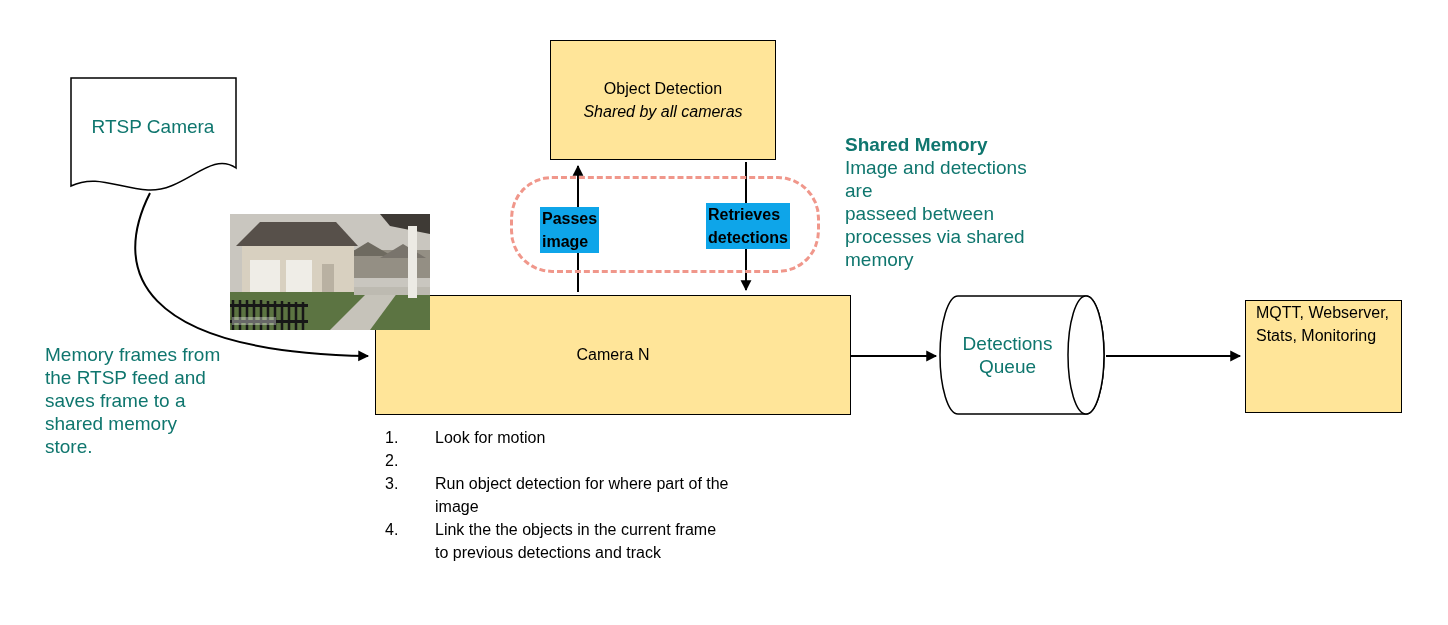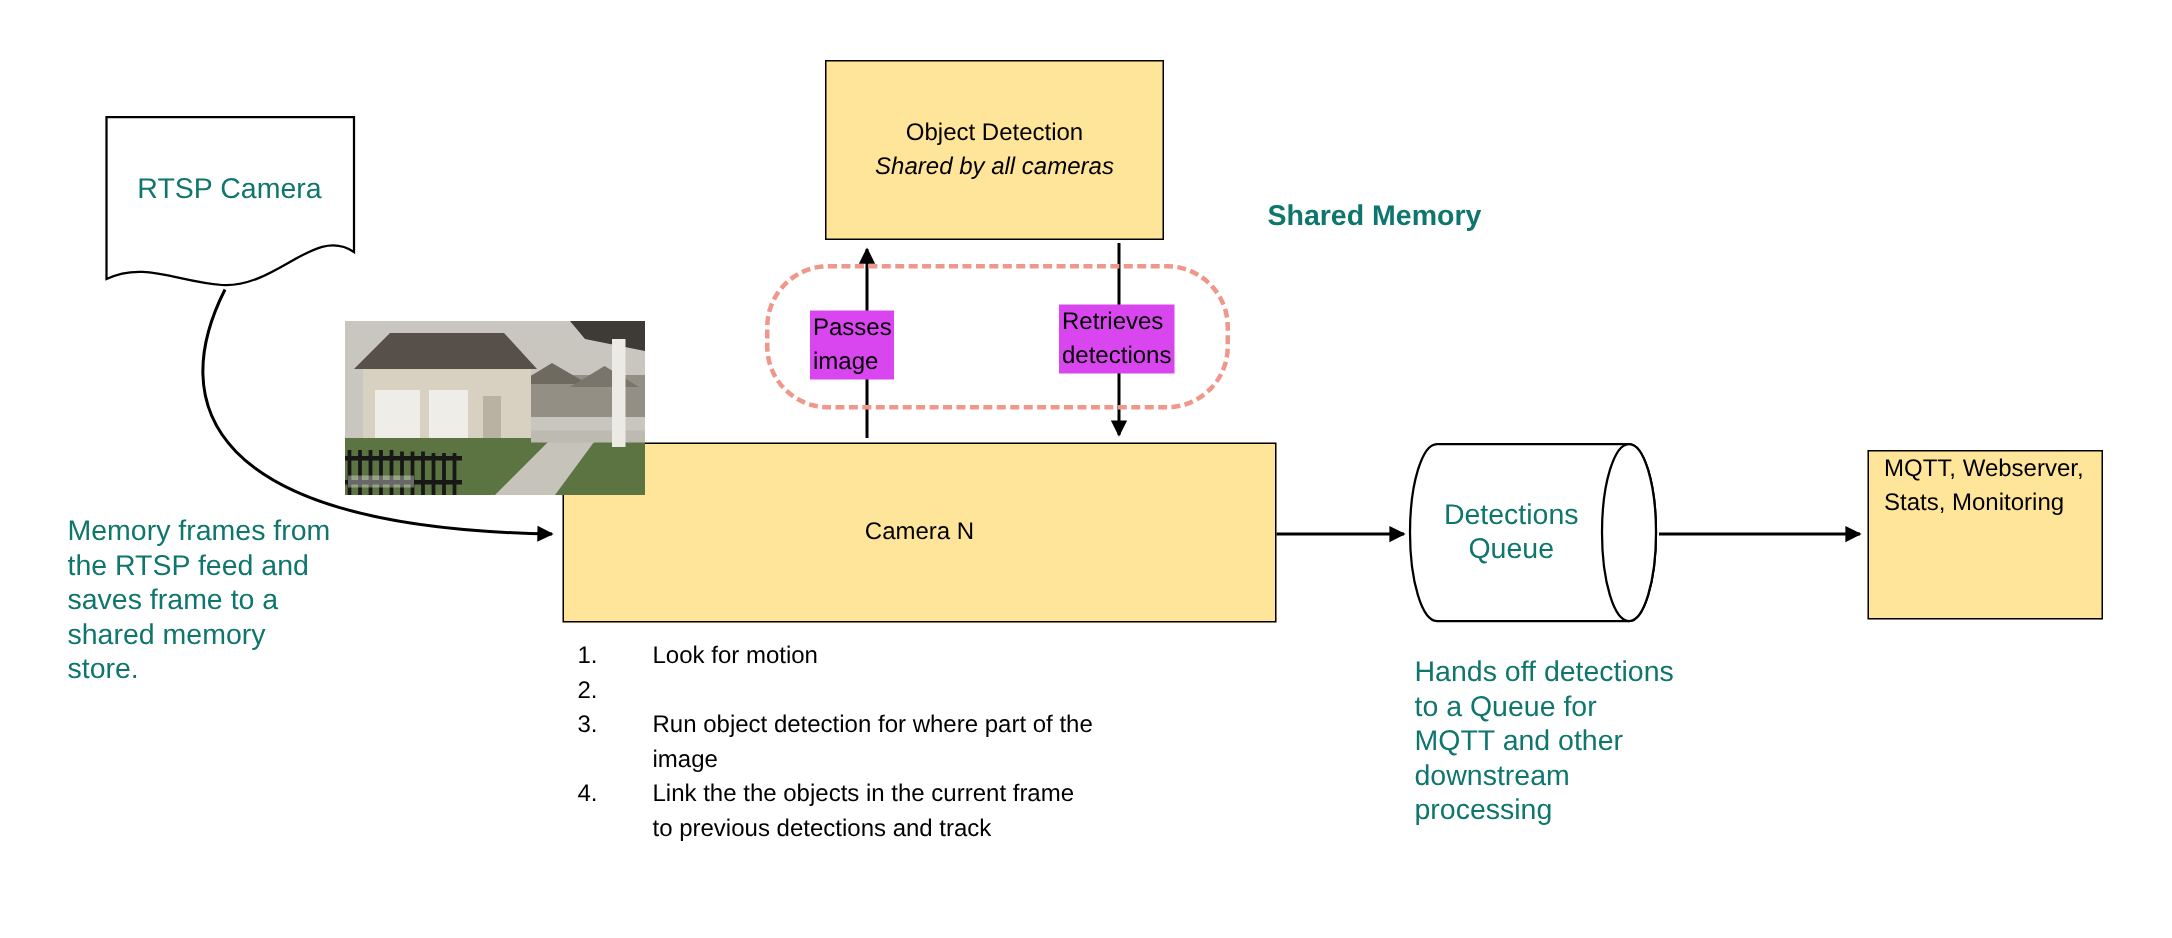--- a/index.html
+++ b/index.html
@@ -13,21 +13,21 @@
   .center-flex { display:flex; flex-direction:column; align-items:center; justify-content:center; text-align:right; }
 
   .rtsp-label { left:70px; top:78px; width:166px; height:96px; display:flex; align-items:center; justify-content:center; z-index:2; }
 
   .obj-det { left:550px; top:40px; width:226px; height:120px; }
   .obj-det .sub { font-style:italic; }
 
   .shared-dashed { position:absolute; left:510px; top:176px; width:310px; height:97px;
                    border:3px dashed #f0978b; border-radius:42px; z-index:2; background:transparent; }
 
-  .edge-label { position:absolute; z-index:4; background:#d946ef; font-size:16px; line-height:23px; padding:0 2px; }
+  .edge-label { position:absolute; z-index:4; background:#0ea5e9; font-size:16px; line-height:23px; padding:0 2px;font-weight:bold; }
 
   .camera-n { left:375px; top:295px; width:476px; height:120px; }
 
   .photo { position:absolute; left:230px; top:214px; width:200px; height:116px; z-index:4; }
 
   .mqtt { left:1245px; top:300px; width:157px; height:113px; display:flex; padding-left:10px;
           font-size:16px; line-height:23px; }
 
   .steps { position:absolute; left:385px; top:426px; z-index:2; font-size:16px; line-height:23px; }
   .step { display:grid; grid-template-columns:50px 320px; }
@@ -103,20 +103,24 @@
 
   <div class="shared-dashed"></div>
 
   <div class="edge-label pre" style="left:540px; top:207px;">Passes
 image</div>
   <div class="edge-label pre" style="left:706px; top:203px;">Retrieves
 detections</div>
 
   <div class="txt" style="left:845px; top:133px; width:210px;">
     <div class="sm-title">Shared Memory</div>
+    <div class="pre" style="width:190px;">Image and detections are
+passeed between
+processes via shared
+memory</div>
   </div>
 
   <div class="node center-flex camera-n" style="font-size:16px;">
     <span>Camera N</span>
   </div>
 
   <div class="steps">
     <div class="step">
       <span>1.</span>
       <span class="pre">Look for motion</span>
@@ -132,24 +136,19 @@
     <div class="step">
       <span>4.</span>
       <span class="pre">Link the the objects in the current frame
 to previous detections and track</span>
     </div>
   </div>
 
   <div class="txt pre cyl-label">Detections
 Queue</div>
 
-  <div class="txt pre" style="left:943px; top:437px; width:175px;">Hands off detections
-to a Queue for
-MQTT and other
-downstream
-processing</div>
 
   <div class="node mqtt pre">
     <span class="pre">MQTT, Webserver,
 Stats, Monitoring</span>
   </div>
 
 </div>
 
 </body></html>

